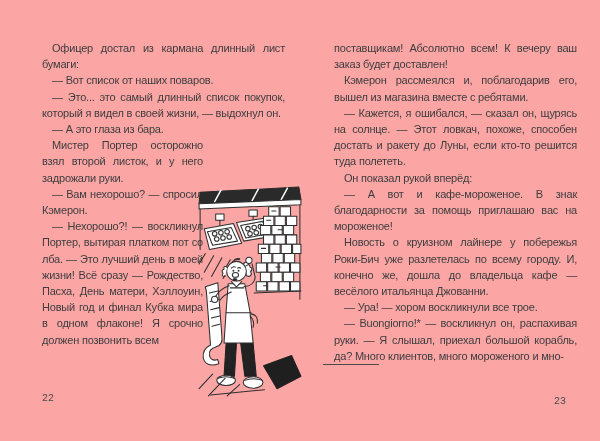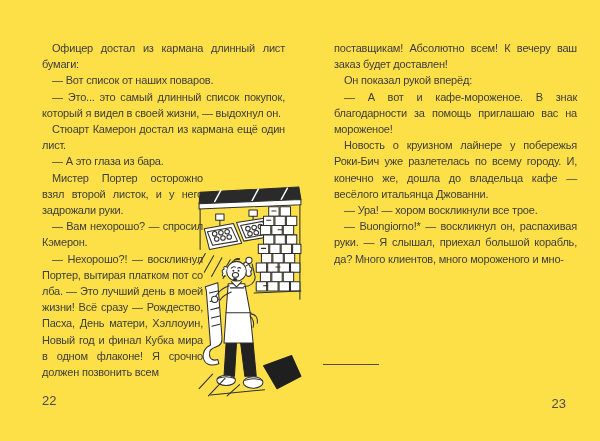--- a/index.html
+++ b/index.html
@@ -1,47 +1,46 @@
 <!DOCTYPE html>
 <html><head>
 <meta charset="utf-8">
 <style>
   html,body{margin:0;padding:0;background:#ffffff;}
   .spread{
-    position:relative;width:600px;height:441px;background:#fde047;overflow:hidden;
+    position:relative;width:600px;height:441px;background:#fca5a5;overflow:hidden;
     font-family:"Liberation Sans","DejaVu Sans",sans-serif;
   }
   .col{
     position:absolute;top:40px;width:243px;
     font-size:11px;line-height:16.2px;letter-spacing:-0.2px;
     color:#3d3d3d;text-align:justify;
   }
   .left-col{left:42px;}
   .right-col{left:334px;}
   .para{margin:0;text-indent:10px;}
   .para.no-indent{text-indent:0;}
   .illu-spacer{float:right;width:90px;height:192px;margin-left:6px;margin-right:-14px;}
   .illustration{position:absolute;left:198px;top:185px;width:104px;height:212px;}
   .footnote{position:absolute;left:323px;top:364px;width:243px;color:#3d3d3d;}
   .footnote-rule{width:56px;border-top:1.2px solid #4a4a4a;margin-bottom:4px;}
   .footnote-text{font-size:9.2px;line-height:13.5px;font-style:italic;letter-spacing:0.1px;}
-  .pagenum{position:absolute;font-size:13px;color:#4a4a4a;}
+  .pagenum{position:absolute;font-size:10px;color:#4a4a4a;font-family:Liberation Mono, monospace;}
   .pagenum-left{left:42px;top:393px;}
   .pagenum-right{left:323px;top:396px;width:243px;text-align:right;}
 </style>
 </head>
 <body>
 
 <div class="spread">
 
   <div class="col left-col">
     <p class="para">Офицер достал из кармана длинный лист бумаги:</p>
     <p class="para">— Вот список от наших поваров.</p>
     <p class="para">— Это... это самый длинный список покупок, который я видел в своей жизни, — выдохнул он.</p>
-    <p class="para">Стюарт Камерон достал из кармана ещё один лист.</p>
     <p class="para">— А это глаза из бара.</p>
     <div class="illu-spacer"></div>
     <p class="para">Мистер Портер осторожно взял второй листок, и у него задрожали руки.</p>
     <p class="para">— Вам нехорошо? — спросил Кэмерон.</p>
     <p class="para">— Нехорошо?! — воскликнул Портер, вытирая платком пот со лба. — Это лучший день в моей жизни! Всё сразу — Рождество, Пасха, День матери, Хэллоуин, Новый год и финал Кубка мира в одном флаконе! Я срочно должен позвонить всем</p>
   </div>
 
   <svg class="illustration" viewBox="0 0 100 204" xmlns="http://www.w3.org/2000/svg">
     <g fill="none" stroke="#2e2e2e" stroke-width="1" stroke-linecap="round" stroke-linejoin="round">
 
@@ -178,20 +177,22 @@
         <line x1="14" y1="182" x2="1" y2="196"></line>
         <line x1="26" y1="186" x2="10" y2="203"></line>
         <line x1="40" y1="192" x2="28" y2="203"></line>
         <line x1="12" y1="202" x2="64" y2="197"></line>
       </g>
     </g>
   </svg>
 
   <div class="col right-col">
     <p class="para no-indent">поставщикам! Абсолютно всем! К вечеру ваш заказ будет доставлен!</p>
+    <p class="para">Кэмерон рассмеялся и, поблагодарив его, вышел из магазина вместе с ребятами.</p>
+    <p class="para">— Кажется, я ошибался, — сказал он, щурясь на солнце. — Этот ловкач, похоже, способен достать и ракету до Луны, если кто-то решится туда полететь.</p>
     <p class="para">Он показал рукой вперёд:</p>
     <p class="para">— А вот и кафе-мороженое. В знак благодарности за помощь приглашаю вас на мороженое!</p>
     <p class="para">Новость о круизном лайнере у побережья Роки-Бич уже разлетелась по всему городу. И, конечно же, дошла до владельца кафе — весёлого итальянца Джованни.</p>
     <p class="para">— Ура! — хором воскликнули все трое.</p>
     <p class="para">— Buongiorno!* — воскликнул он, распахивая руки. — Я слышал, приехал большой корабль, да? Много клиентов, много мороженого и мно-</p>
   </div>
 
   <div class="footnote">
     <div class="footnote-rule"></div>
   </div>

